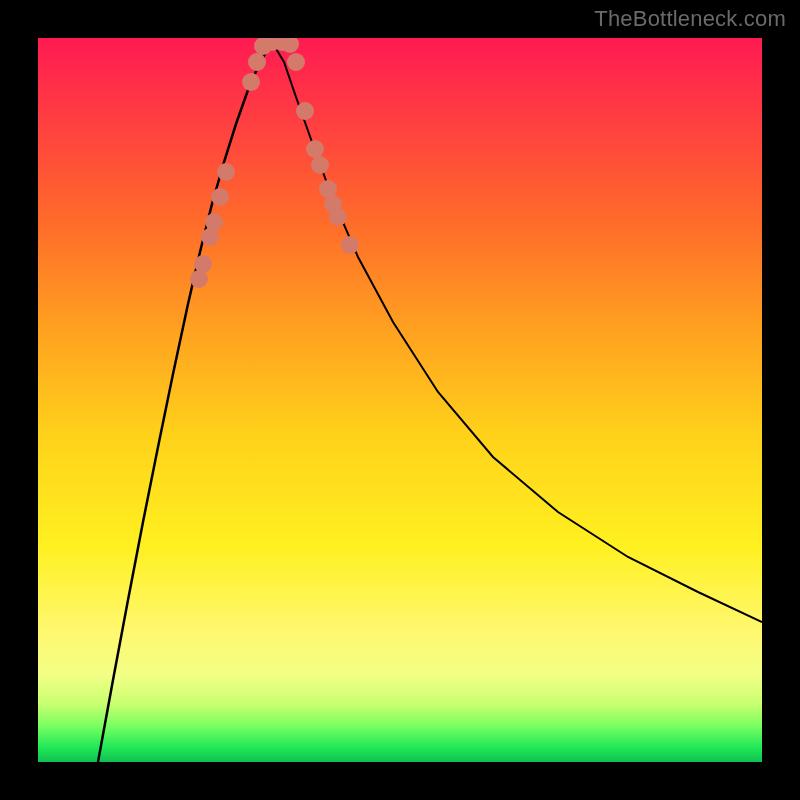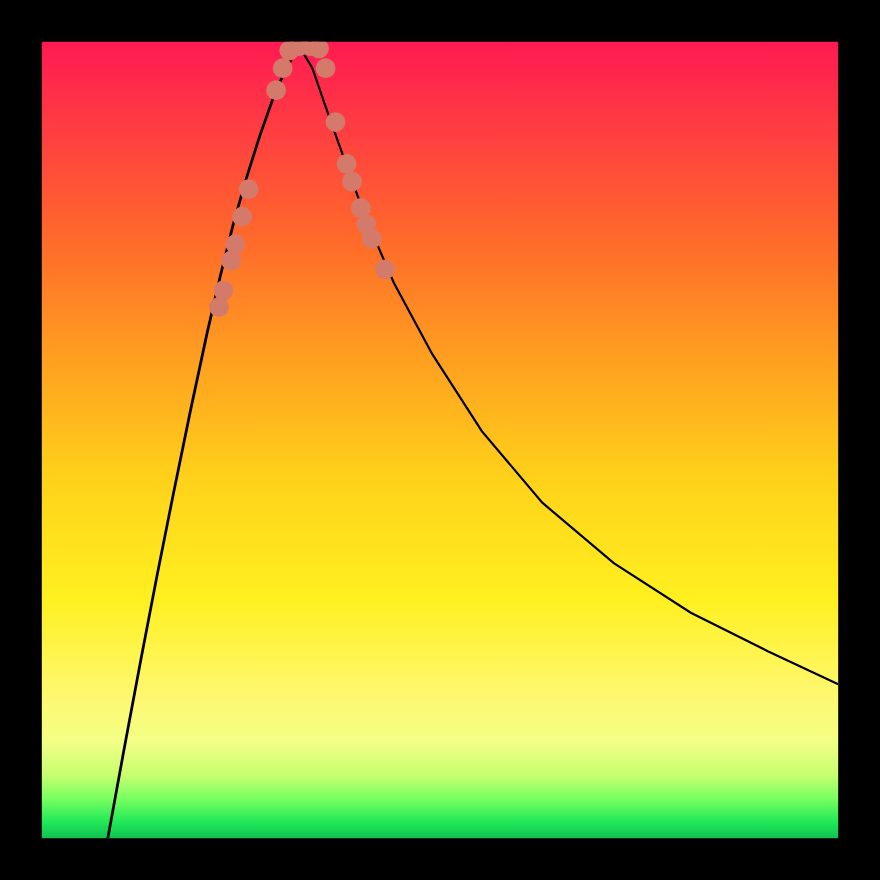--- a/index.html
+++ b/index.html
@@ -86,13 +86,14 @@
           <circle cx="267" cy="73" r="9" class="dot"></circle>
           <circle cx="277" cy="111" r="9" class="dot"></circle>
           <circle cx="282" cy="127" r="9" class="dot"></circle>
           <circle cx="290" cy="151" r="9" class="dot"></circle>
           <circle cx="295" cy="166" r="9" class="dot"></circle>
           <circle cx="300" cy="179" r="9" class="dot"></circle>
           <circle cx="312" cy="207" r="9" class="dot"></circle>
         </g>
     </svg>
   </div>
+  <div class="watermark">TheBottleneck.com</div>
 </div>
 
 </body></html>

